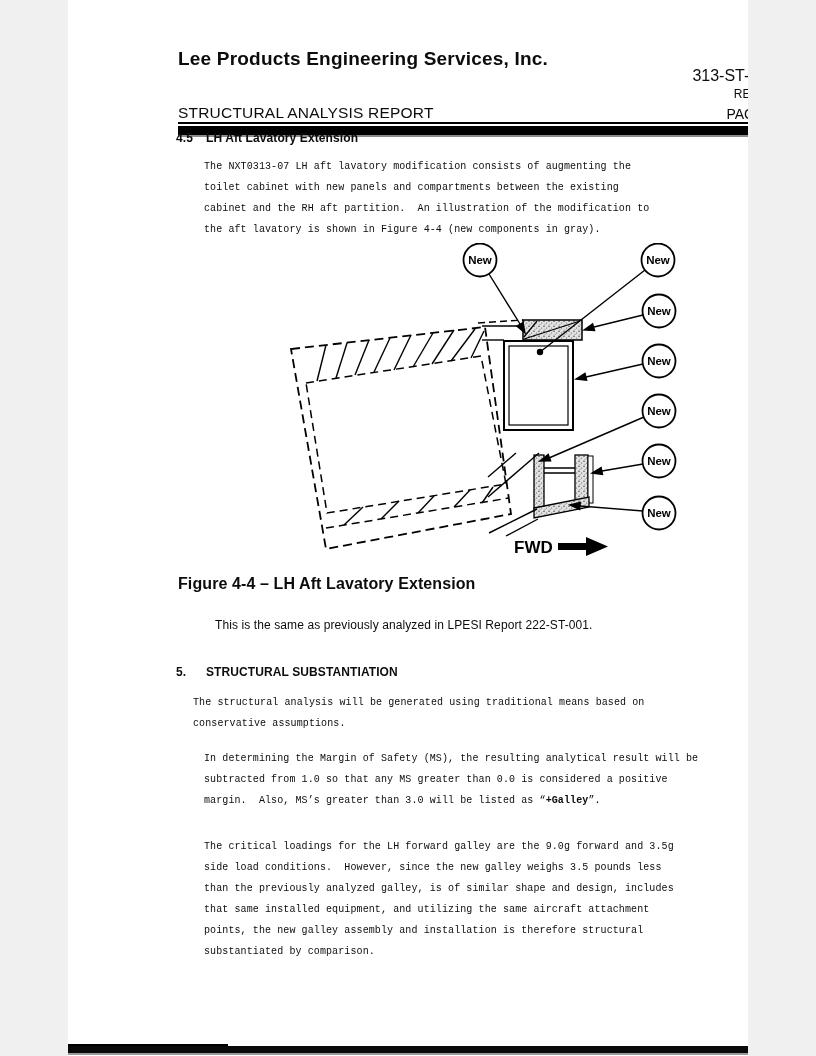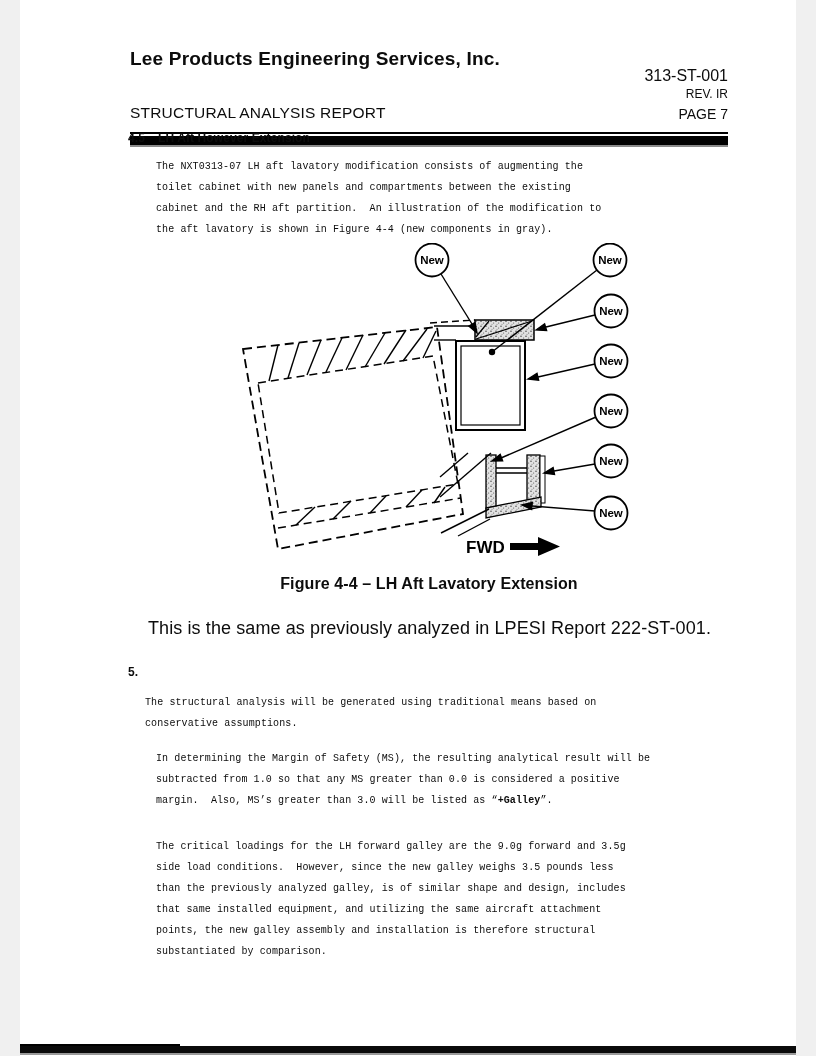--- a/index.html
+++ b/index.html
@@ -1,44 +1,44 @@
 <!DOCTYPE html>
 <html><head>
 <meta charset="utf-8">
 <style>
   html,body { margin:0; padding:0; background:#f0f0f0; }
   .page {
-    position:relative; width:776px; height:1056px; margin:0 auto;
+    position:relative; width:680px; height:1056px; margin:0 auto;
     background:#ffffff; overflow:hidden;
     font-family:"Liberation Sans","DejaVu Sans",sans-serif;
     color:#0c0c0c;
   }
   
   .hdr { position:absolute; left:110px; top:48px; width:598px; }
   .hdr-row1 { display:flex; justify-content:space-between; align-items:flex-start; }
   .company { font-size:19px; font-weight:bold; line-height:22px; letter-spacing:0.2px; }
   .docnum  { font-size:16px; line-height:18px; margin-top:19px; }
   .rev     { font-size:12px; line-height:18px; text-align:right; }
   .hdr-row3 { display:flex; justify-content:space-between; align-items:flex-end;
-              border-bottom:2px solid #000; padding-bottom:10px; margin-top:1px; }
+              border-bottom:2px solid #000; padding-bottom:0; margin-top:1px; }
   .rpt-title { font-size:15.5px; letter-spacing:0.2px; }
   .pagenum   { font-size:14px;margin-left:36px; }
   .hdr-bar { height:9px; background:#000; margin-top:2px; border-bottom:2px solid #8a8a8a; }
   
   .sec { position:absolute; left:108px; width:648px; }
   .sec-h { display:flex; font-weight:bold; font-size:12px; line-height:20px; letter-spacing:0.1px; }
   .sec-num { width:30px; flex:0 0 30px; }
   .body-text {
     margin:8px 0 0 28px; font-size:10px; line-height:21px;
     white-space:pre-wrap; letter-spacing:0.1px; max-width:645px;font-family:Liberation Mono, monospace;
   }
   .gap10 { margin-top:10px;margin-left:17px; } .gap14 { margin-top:14px; } .gap6 { margin-top:12px; }
-  .caption { position:absolute; left:110px; top:575px; width:598px; text-align:center;
+  .caption { position:absolute; left:110px; top:575px; width:598px; 
              font-weight:bold; font-size:16px; letter-spacing:0.1px; }
-  .note { position:absolute; left:128px; top:618px; font-size:18px; letter-spacing:0.1px; }
+  .note { position:absolute; left:147px; top:618px; font-size:12px; letter-spacing:0.1px; }
   
   .fig { position:absolute; left:198px; top:243px; }
   .fig text.callout { font-family:"Liberation Sans","DejaVu Sans",sans-serif;
     font-size:11.5px; font-weight:bold; text-anchor:middle; fill:#000; }
   .fig text.fwd { font-family:"Liberation Sans","DejaVu Sans",sans-serif;
     font-size:17px; font-weight:bold; fill:#000; }
   
   .edge-right  { position:absolute; left:806px; top:0; width:3px; height:1056px; background:#111; }
   .edge-bottom { position:absolute; left:0; top:1046px; width:816px; height:7px; background:#0a0a0a; }
   .edge-bottom-left { position:absolute; left:0; top:1044px; width:160px; height:9px; background:#000; }
@@ -58,21 +58,21 @@
     <div class="hdr-row3">
       <div class="rpt-title">STRUCTURAL ANALYSIS REPORT</div>
       <div class="pagenum">PAGE 7</div>
     </div>
     <div class="hdr-bar"></div>
   </div>
 
   <div class="sec" style="top:128px">
     <div class="sec-h">
       <span class="sec-num">4.5</span>
-      <span>LH Aft However Extension</span>
+      <span>LH Aft Lavatory Extension</span>
     </div>
     <div class="body-text">The NXT0313-07 LH aft lavatory modification consists of augmenting the
 toilet cabinet with new panels and compartments between the existing
 cabinet and the RH aft partition.  An illustration of the modification to
 the aft lavatory is shown in Figure 4-4 (new components in gray).</div>
   </div>
 
   <svg class="fig" width="464" height="330" viewBox="198 243 464 330">
     <defs>
       <pattern id="stip" width="5" height="5" patternUnits="userSpaceOnUse">
@@ -177,20 +177,21 @@
       <polygon fill="#000" points="490,543 518,543 518,537 540,546.5 518,556 518,550 490,550"></polygon>
     </g>
   </svg>
 
   <div class="caption">Figure 4-4 – LH Aft Lavatory Extension</div>
   <div class="note">This is the same as previously analyzed in LPESI Report 222-ST-001.</div>
 
   <div class="sec" style="top:662px">
     <div class="sec-h">
       <span class="sec-num">5.</span>
+      <span>STRUCTURAL SUBSTANTIATION</span>
     </div>
     <div class="body-text gap10">The structural analysis will be generated using traditional means based on
 conservative assumptions.</div>
     <div class="body-text gap14"><span>In determining the Margin of Safety (MS), the resulting analytical result will be
 subtracted from 1.0 so that any MS greater than 0.0 is considered a positive
 margin.  Also, MS’s greater than 3.0 will be listed as “</span><b>+Galley</b><span>”.</span></div>
   </div>
 
   <div class="sec" style="top:824px">
     <div class="body-text gap6">The critical loadings for the LH forward galley are the 9.0g forward and 3.5g

